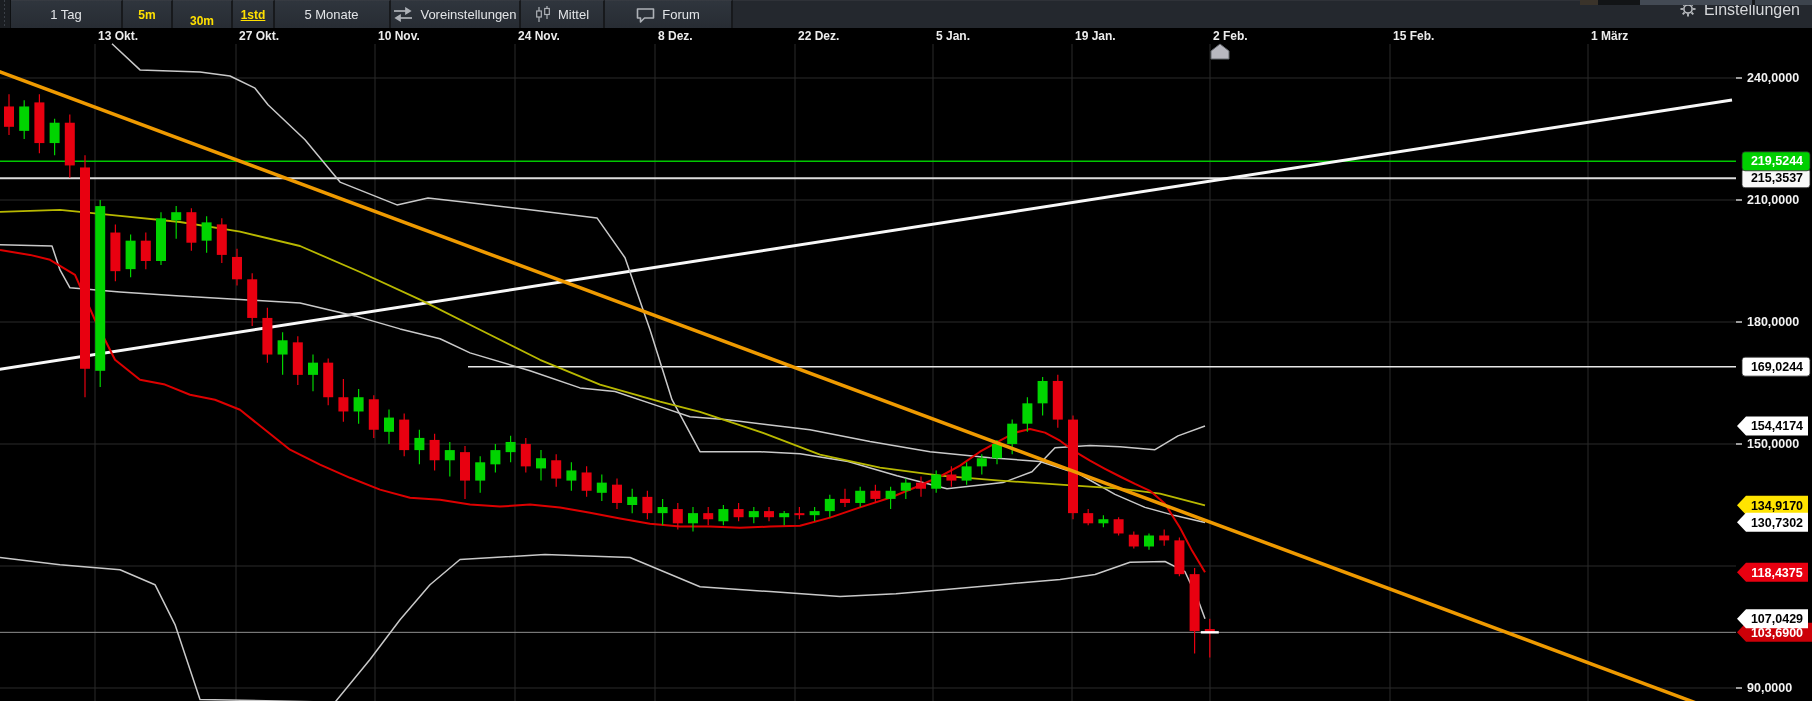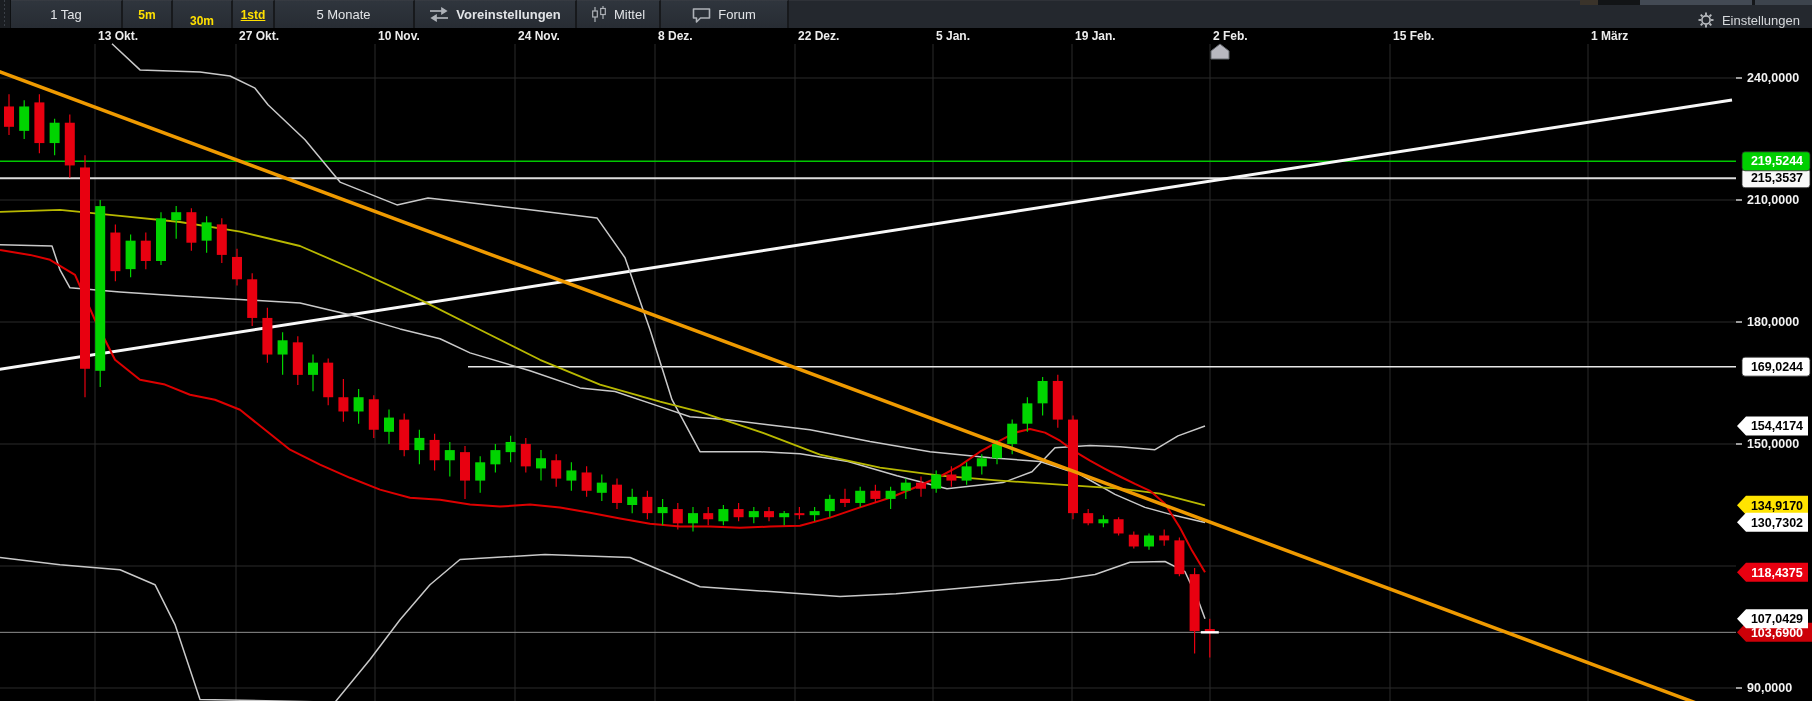--- a/index.html
+++ b/index.html
@@ -10,21 +10,21 @@
     display:flex;align-items:stretch;border-bottom:1px solid #101214;}
   .tb-handle{width:10px;background:#1b1e22;border-right:1px solid #0e1012;
     background-image:repeating-linear-gradient(to bottom,#3a3f46 0 2px,transparent 2px 4px);
     background-size:1px 100%;background-position:4px 0;background-repeat:repeat-y;}
   .tb-btn{display:flex;align-items:center;justify-content:center;gap:7px;
     background:linear-gradient(#2f353d,#272c33);border-right:2px solid #17191c;
     border-top:1px solid rgba(255,255,255,0.07);color:#e2e4e7;font-size:13px;cursor:pointer;
     padding:0 10px;box-sizing:border-box;white-space:nowrap;}
   .tb-btn.accent{color:#ffe000;font-weight:bold;font-size:12px;}
   .tb-spacer{flex:1;background:#24282e;border-top:1px solid rgba(255,255,255,0.05);}
-  .tb-right{display:flex;align-items:flex-end;gap:8px;color:#d6d8db;font-size:13px;
+  .tb-right{display:flex;align-items:flex-start;gap:8px;color:#d6d8db;font-size:16px;
     padding:0 12px;background:#24282e;border-top:1px solid rgba(255,255,255,0.05);cursor:pointer;}
   .tb-icon{display:inline-flex;align-items:center;}
   
   #crop-strip{position:absolute;top:0;right:0;height:5px;width:232px;display:flex;z-index:6;}
   #crop-strip div{height:5px;}
   
   #chart-wrap{position:absolute;left:0;top:28px;width:1812px;height:673px;}
   svg text{font-family:"Liberation Sans",sans-serif;}
 </style>
 </head>
@@ -39,24 +39,24 @@
         </div>
         <div class="tb-btn accent" style="width: 50px;">
           <span>5m</span>
         </div>
         <div class="tb-btn accent" style="width: 60px; align-items: flex-end;">
           <span>30m</span>
         </div>
         <div class="tb-btn accent" style="width: 42px; text-decoration: underline;">
           <span>1std</span>
         </div>
-        <div class="tb-btn" style="width: 140px; padding-left: 9px;">
+        <div class="tb-btn" style="width: 116px; padding-left: 9px;">
           <span>5 Monate</span>
         </div>
-        <div class="tb-btn" style="width: 162px; font-weight: bold;">
+        <div class="tb-btn" style="width: 130px;">
           <span class="tb-icon">
             <svg width="20" height="15" viewBox="0 0 20 15">
               <g stroke="#aeb2b8" stroke-width="1.7" fill="#aeb2b8">
                 <line x1="1" y1="4" x2="13" y2="4"></line>
                 <polygon points="13,1.5 17,4 13,6.5"></polygon>
                 <line x1="19" y1="11" x2="7" y2="11"></line>
                 <polygon points="7,8.5 3,11 7,13.5"></polygon>
               </g>
             </svg>
           </span>

